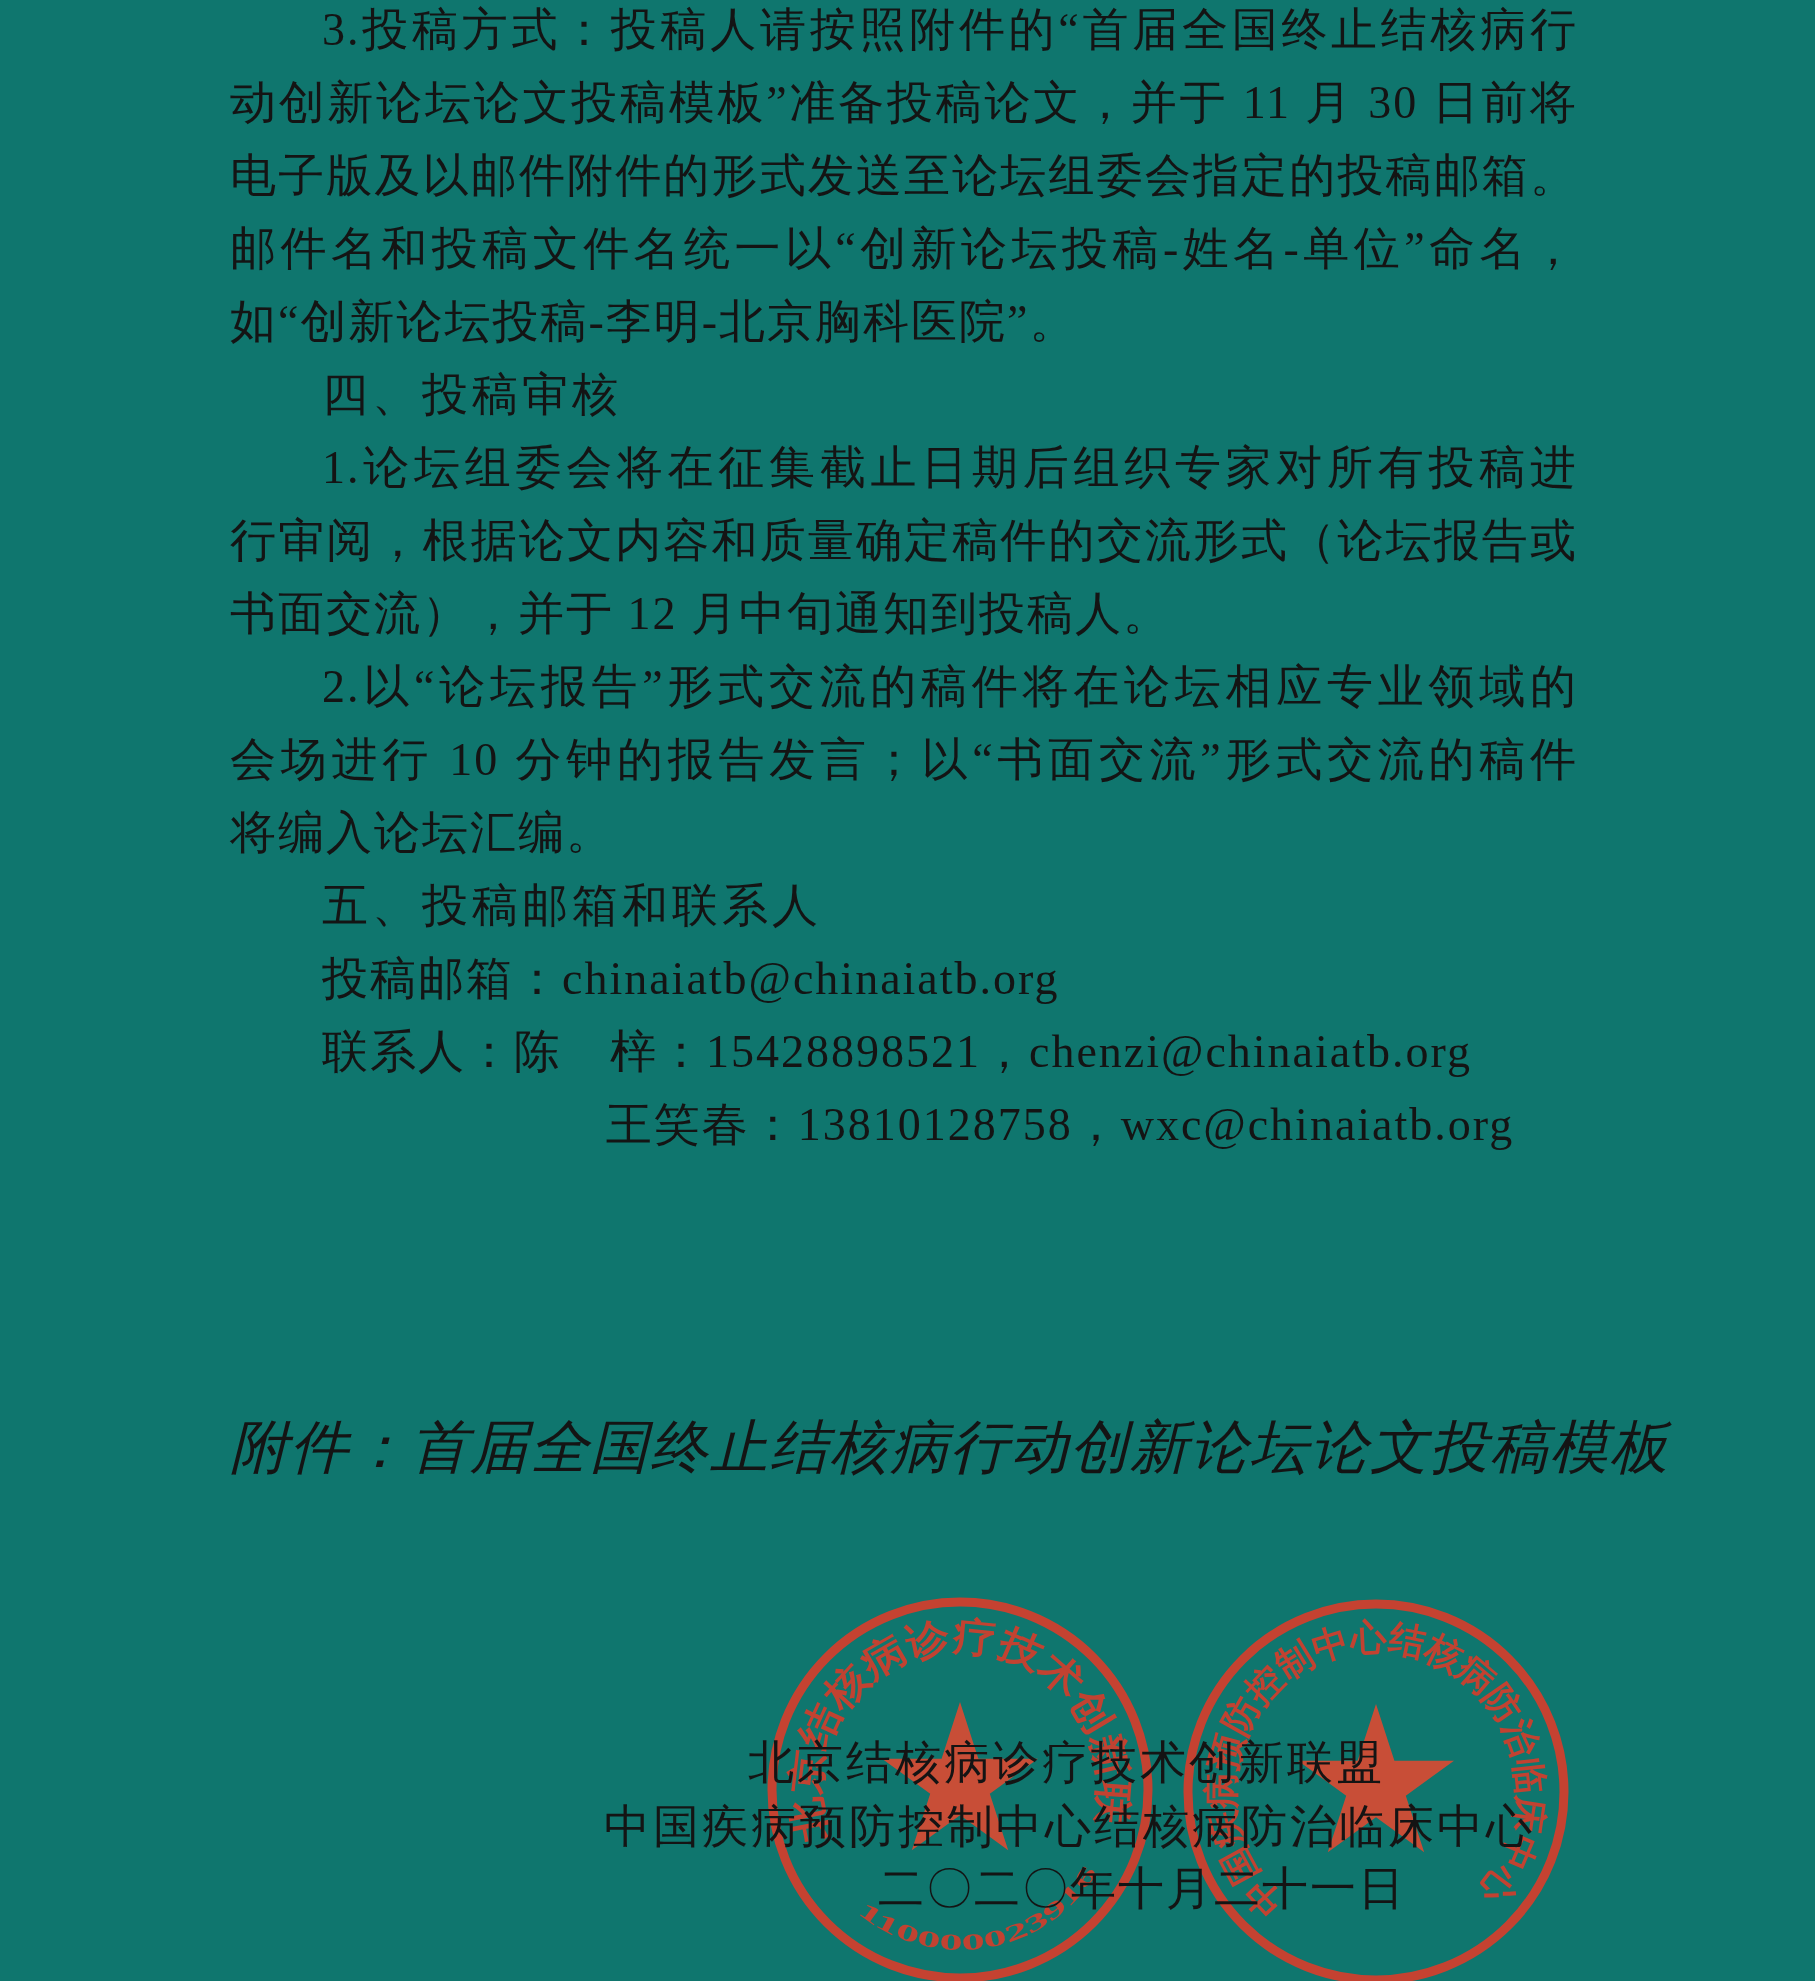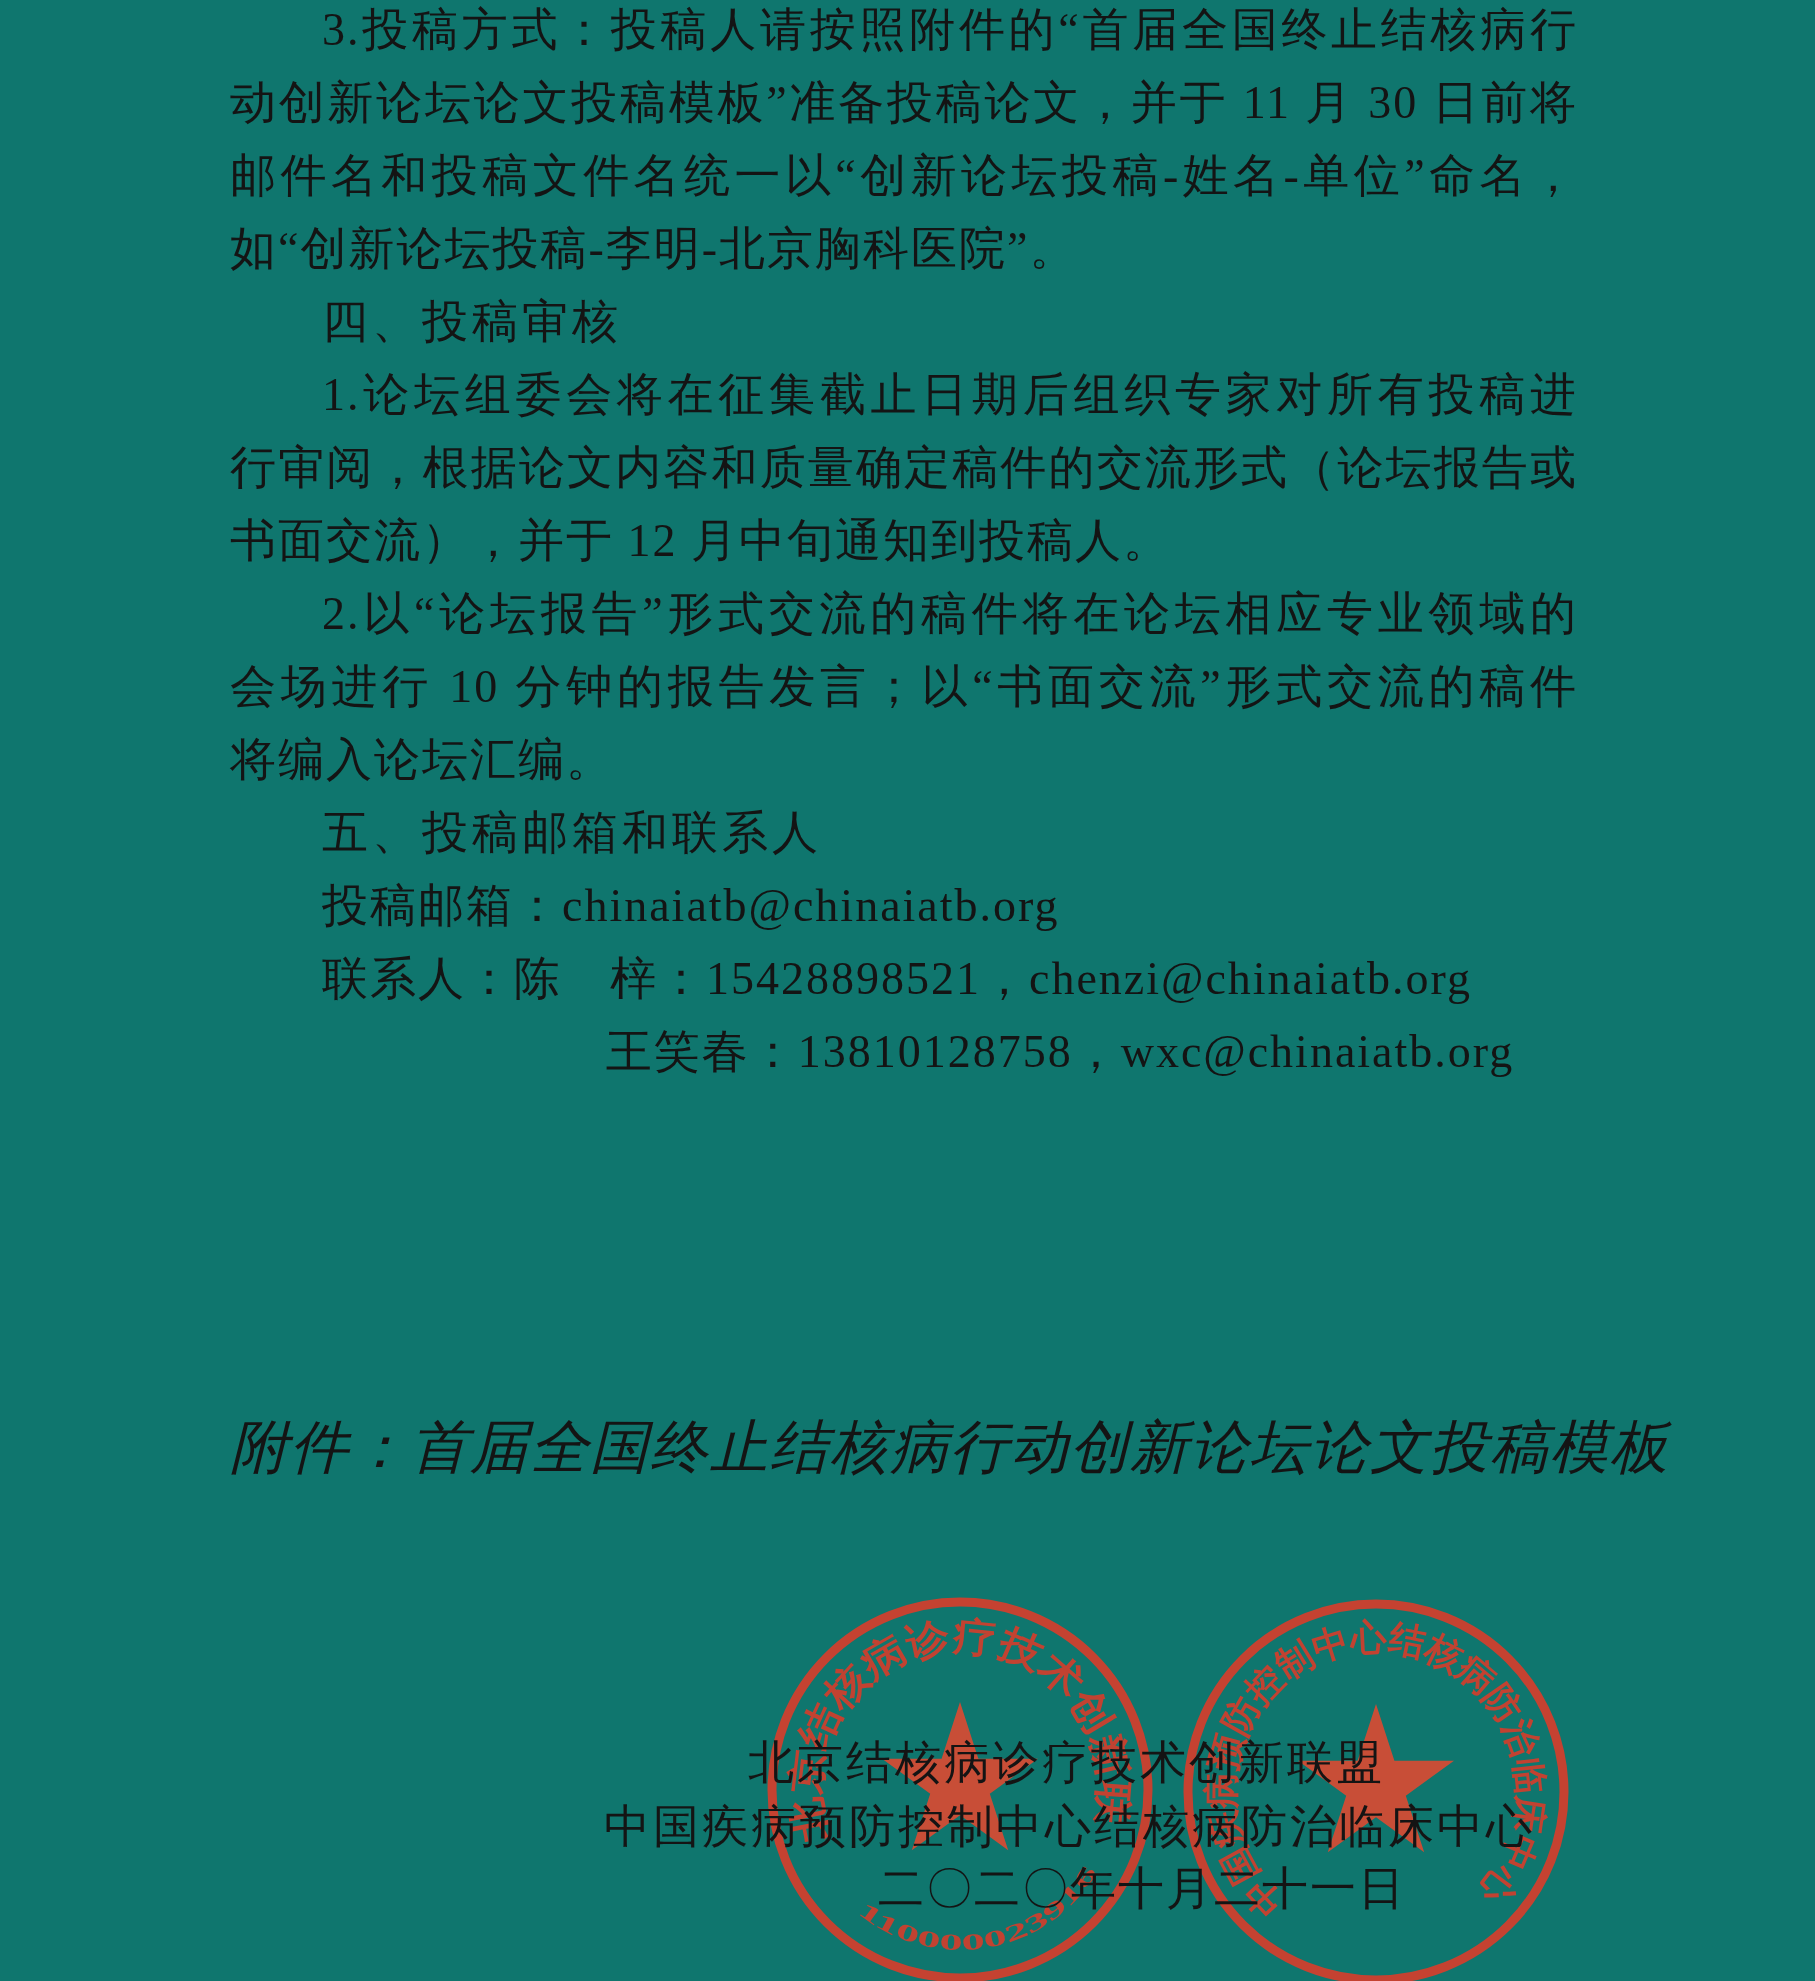--- a/index.html
+++ b/index.html
@@ -51,20 +51,21 @@
   .stamp text{font-family:"Liberation Serif", serif; font-weight:bold;}
 </style>
 </head>
 <body>
 
 <div class="page">
 
   <div class="body-text">
     <div class="line ind j">3.投稿方式：投稿人请按照附件的“首届全国终止结核病行</div>
     <div class="line j">动创新论坛论文投稿模板”准备投稿论文，并于 11 月 30 日前将</div>
+    <div class="line j">电子版及以邮件附件的形式发送至论坛组委会指定的投稿邮箱。</div>
     <div class="line j">邮件名和投稿文件名统一以“创新论坛投稿-姓名-单位”命名，</div>
     <div class="line">如“创新论坛投稿-李明-北京胸科医院”。</div>
     <div class="line ind h">四、投稿审核</div>
     <div class="line ind j">1.论坛组委会将在征集截止日期后组织专家对所有投稿进</div>
     <div class="line j">行审阅，根据论文内容和质量确定稿件的交流形式（论坛报告或</div>
     <div class="line">书面交流），并于 12 月中旬通知到投稿人。</div>
     <div class="line ind j">2.以“论坛报告”形式交流的稿件将在论坛相应专业领域的</div>
     <div class="line j">会场进行 10 分钟的报告发言；以“书面交流”形式交流的稿件</div>
     <div class="line">将编入论坛汇编。</div>
     <div class="line ind h">五、投稿邮箱和联系人</div>

